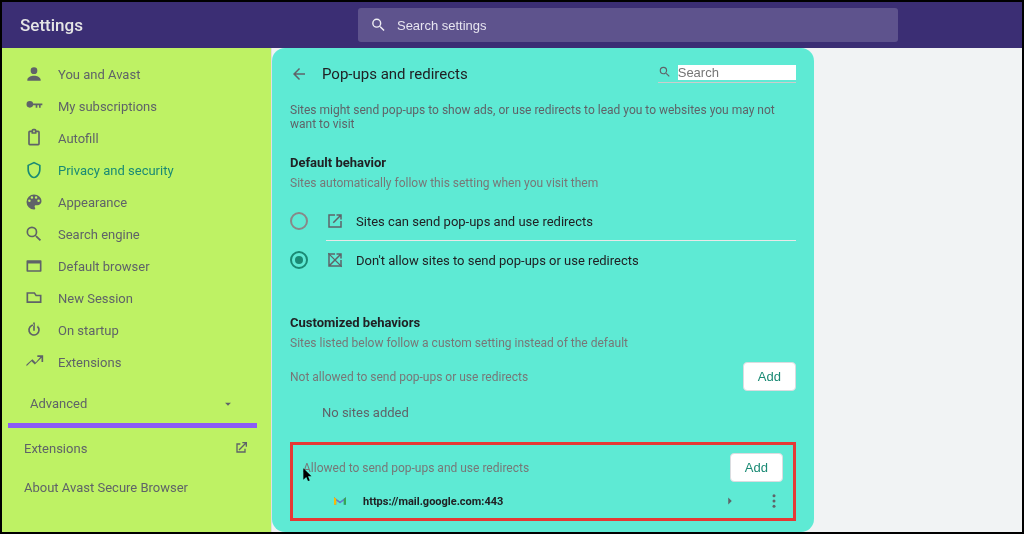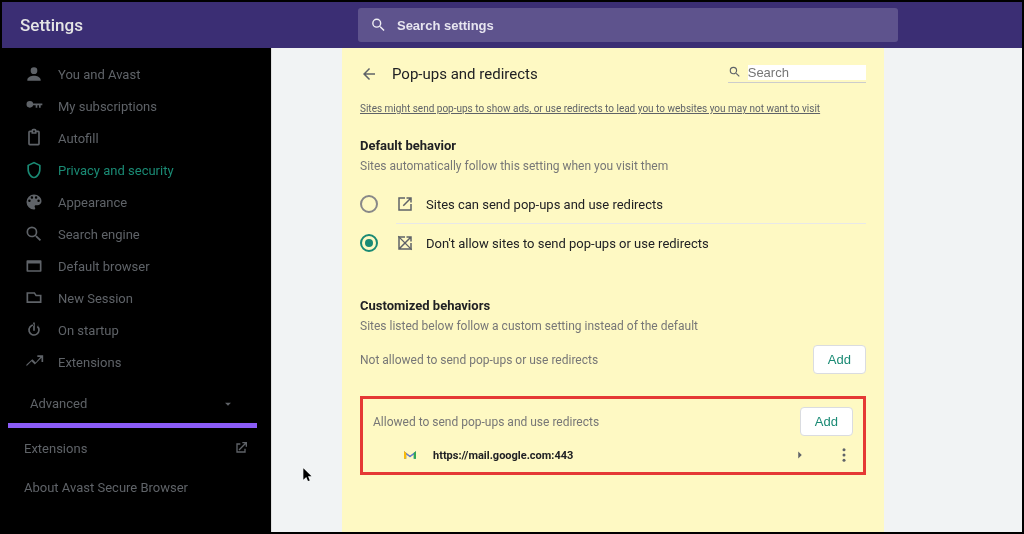--- a/index.html
+++ b/index.html
@@ -2,42 +2,42 @@
 <html><head>
 <meta charset="utf-8">
 <style>
   * { box-sizing: border-box; margin: 0; padding: 0; }
   body { font-family: 'Segoe UI', Roboto, Arial, sans-serif; font-size: 13px; color: #5f6368; background: #f1f3f4; }
   .frame { width: 1024px; height: 534px; background: #fff; border: 2px solid #000; position: relative; overflow: hidden; }
   .topbar { height: 46px; background: #3b2e74; display: flex; align-items: center; }
   .topbar .title { color: #e5e5e5; font-size: 17px; font-weight: 500; margin-left: 18px; }
   .searchbox { margin-left: 275px; height: 34px; width: 540px; background: rgba(255,255,255,0.18); border-radius: 3px; display: flex; align-items: center; padding: 0 12px; }
   .searchbox svg { width: 18px; height: 18px; fill: #fff; opacity: .9; }
-  .searchbox input { background: transparent; border: none; outline: none; color: #22c55e; font-size: 13px; margin-left: 10px; width: 100%; font-weight: bold; }
+  .searchbox input { background: transparent; border: none; outline: none; color: #22c55e; font-size: 13px; margin-left: 10px; width: 100%; }
   .searchbox input::placeholder { color: #e7e5f0; }
   .main { display: flex; height: calc(100% - 46px); background: #f1f3f4; }
-  .sidebar { width: 270px; background: #000000; border-right: 1px solid #e0e0e0; padding-top: 10px; display: flex; flex-direction: column; }
+  .sidebar { width: 270px; background: #bef264; border-right: 1px solid #e0e0e0; padding-top: 10px; display: flex; flex-direction: column; }
   .nav-item { display: flex; align-items: center; height: 32px; padding-left: 22px; cursor: pointer; color: #5f6368; }
   .nav-item .ico { width: 20px; height: 20px; display: flex; align-items: center; justify-content: center; margin-right: 14px; fill: #5f6368; }
   .nav-item.active { color: #1a8a74; }
   .nav-item.active .ico { fill: #1a8a74; }
   .nav-item .lbl { font-size: 13px; }
   .advanced { display: flex; align-items: center; justify-content: space-between; padding: 12px 22px; font-size: 13px; cursor: pointer; border-bottom: 5px solid #8b5cf6; margin: 6px 14px 0 6px; }
   .advanced svg { width: 14px; height: 14px; fill: #5f6368; }
   .ext, .about { padding: 12px 22px; display: flex; align-items: center; justify-content: space-between; cursor: pointer; font-size: 13px; }
   .content-wrap { flex: 1; display: flex; justify-content: flex-start; }
-  .content { width: 542px; background: #fef9c3; margin-left: 70px; padding: 16px 18px 8px 18px; overflow-y: auto; }
+  .content { width: 542px; background: #5eead4; padding: 16px 18px 8px 18px; overflow-y: auto; border-radius: 13px; }
   .chead { display: flex; align-items: center; justify-content: space-between; margin-bottom: 20px; }
   .chead-left { display: flex; align-items: center; }
   .chead-left svg { width: 18px; height: 18px; fill: #5f6368; cursor: pointer; }
   .chead-title { font-size: 15px; color: #202124; margin-left: 14px; }
   .chead-search { display: flex; align-items: center; border-bottom: 1px solid #ccc; padding-bottom: 2px; width: 138px; }
   .chead-search svg { width: 16px; height: 16px; fill: #5f6368; }
   .chead-search input { border:none; outline:none; font-size: 13px; margin-left: 6px; width: 100%; }
-  .desc { font-size: 10px; color: #5f6368; margin-bottom: 24px; text-decoration: underline; }
+  .desc { font-size: 12px; color: #5f6368; margin-bottom: 24px; }
   .sect-title { font-size: 13px; color: #202124; margin-bottom: 6px; font-weight: bold; }
   .sect-sub { font-size: 12px; color: #777; margin-bottom: 12px; }
   .radio-row { display: flex; align-items: center; padding: 10px 0; }
   .radio-row .r { width: 18px; height: 18px; border-radius: 50%; border: 2px solid #888; margin-right: 18px; position: relative; flex: none; }
   .radio-row.sel .r { border-color: #1a8a74; }
   .radio-row.sel .r::after { content:''; position:absolute; inset:3px; border-radius:50%; background:#1a8a74; }
   .radio-row .ric { width:18px; height:18px; margin-right: 12px; fill:#5f6368; flex:none; }
   .radio-row .rtxt { font-size: 13px; color: #202124; }
   .divline { height:1px; background:#e8e8e8; margin-left: 36px; }
   .sect2 { margin-top: 36px; }
@@ -210,20 +210,21 @@
         </div>
 
         <div class="sect2">
           <div class="sect-title">Customized behaviors</div>
           <div class="sect-sub">Sites listed below follow a custom setting instead of the default</div>
 
           <div class="row-btn">
             <div class="sect-sub" style="margin:0">Not allowed to send pop-ups or use redirects</div>
             <button class="addbtn">Add</button>
           </div>
+          <div class="nosites">No sites added</div>
 
           <div class="hl">
             <div class="row-btn">
               <div class="sect-sub" style="margin:0">Allowed to send pop-ups and use redirects</div>
               <button class="addbtn">Add</button>
             </div>
             <div class="site-row">
               <svg class="gmico" viewBox="0 0 24 24">
                   <path fill="#ea4335" d="M4 7l8 6 8-6v2l-8 6-8-6z"></path>
                   <path fill="#4285f4" d="M4 7v10h3V11l5 4 5-4v6h3V7l-8 6z"></path>

